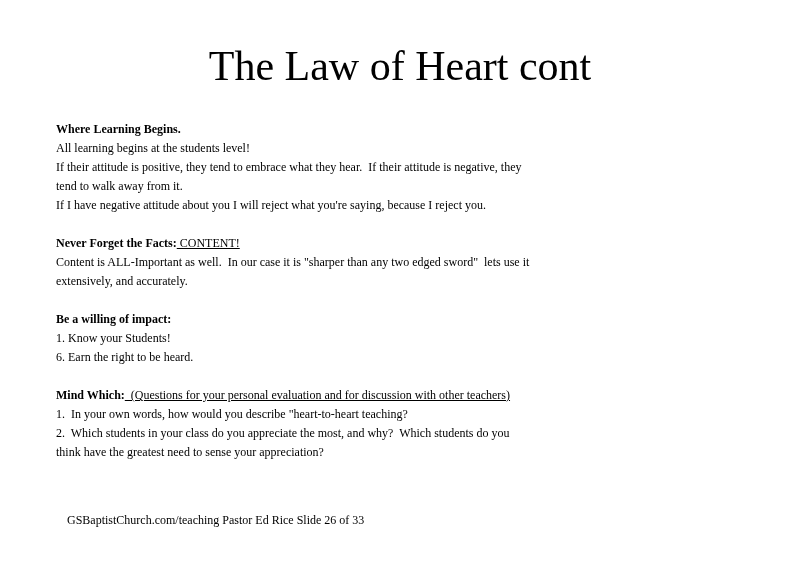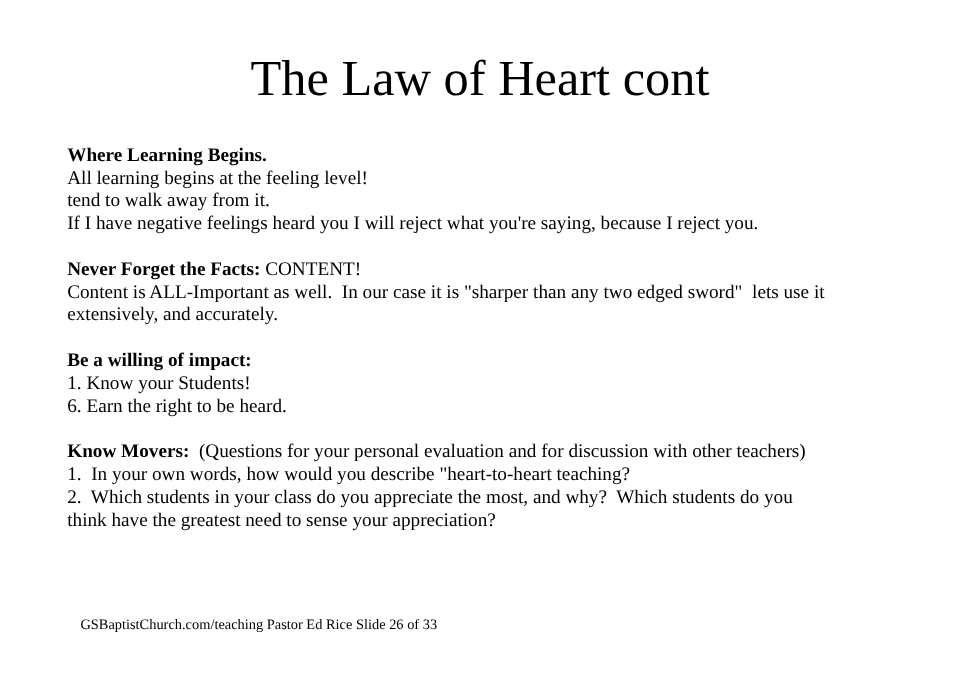--- a/index.html
+++ b/index.html
@@ -25,34 +25,35 @@
     font-size: 42px;
     line-height: 48px;
     font-weight: 400;
     white-space: pre;
   }
   .content {
     position: absolute;
     left: 56px;
     top: 120px;
     width: 710px;
-    font-size: 16px;
+    font-size: 12px;
     line-height: 19px;
   }
   .text-block {
     margin: 0 0 19px 0;
   }
   .block-heading-line {
     white-space: pre;
   }
   .block-heading {
     font-weight: bold;
   }
   .block-heading-rest {
     font-weight: normal;
+    text-decoration: underline;
   }
   .text-line {
     white-space: pre;
   }
   .footer-credit {
     position: absolute;
     left: 67px;
     top: 513px;
     font-size: 12px;
     line-height: 14px;
@@ -63,39 +64,40 @@
 <body>
 
 <div class="slide">
 
   <div class="slide-title">The Law of Heart cont</div>
 
   <div class="content">
 
     <div class="text-block">
       <div class="block-heading-line"><span class="block-heading">Where Learning Begins.</span><span class="block-heading-rest"></span></div>
-      <div class="text-line">All learning begins at the feeling level!</div>
+      <div class="text-line">All learning begins at the students level!</div>
+      <div class="text-line">If their attitude is positive, they tend to embrace what they hear.  If their attitude is negative, they</div>
       <div class="text-line">tend to walk away from it.</div>
-      <div class="text-line">If I have negative feelings heard you I will reject what you're saying, because I reject you.</div>
+      <div class="text-line">If I have negative attitude about you I will reject what you're saying, because I reject you.</div>
     </div>
 
     <div class="text-block">
       <div class="block-heading-line"><span class="block-heading">Never Forget the Facts:</span><span class="block-heading-rest"> CONTENT!</span></div>
       <div class="text-line">Content is ALL-Important as well.  In our case it is "sharper than any two edged sword"  lets use it</div>
       <div class="text-line">extensively, and accurately.</div>
     </div>
 
     <div class="text-block">
       <div class="block-heading-line"><span class="block-heading">Be a willing of impact:</span><span class="block-heading-rest"></span></div>
       <div class="text-line">1. Know your Students!</div>
       <div class="text-line">6. Earn the right to be heard.</div>
     </div>
 
     <div class="text-block">
-      <div class="block-heading-line"><span class="block-heading">Know Movers:</span><span class="block-heading-rest">  (Questions for your personal evaluation and for discussion with other teachers)</span></div>
+      <div class="block-heading-line"><span class="block-heading">Mind Which:</span><span class="block-heading-rest">  (Questions for your personal evaluation and for discussion with other teachers)</span></div>
       <div class="text-line">1.  In your own words, how would you describe "heart-to-heart teaching?</div>
       <div class="text-line">2.  Which students in your class do you appreciate the most, and why?  Which students do you</div>
       <div class="text-line">think have the greatest need to sense your appreciation?</div>
     </div>
 
   </div>
 
   <div class="footer-credit">GSBaptistChurch.com/teaching Pastor Ed Rice Slide 26 of 33</div>
 
 </div>

